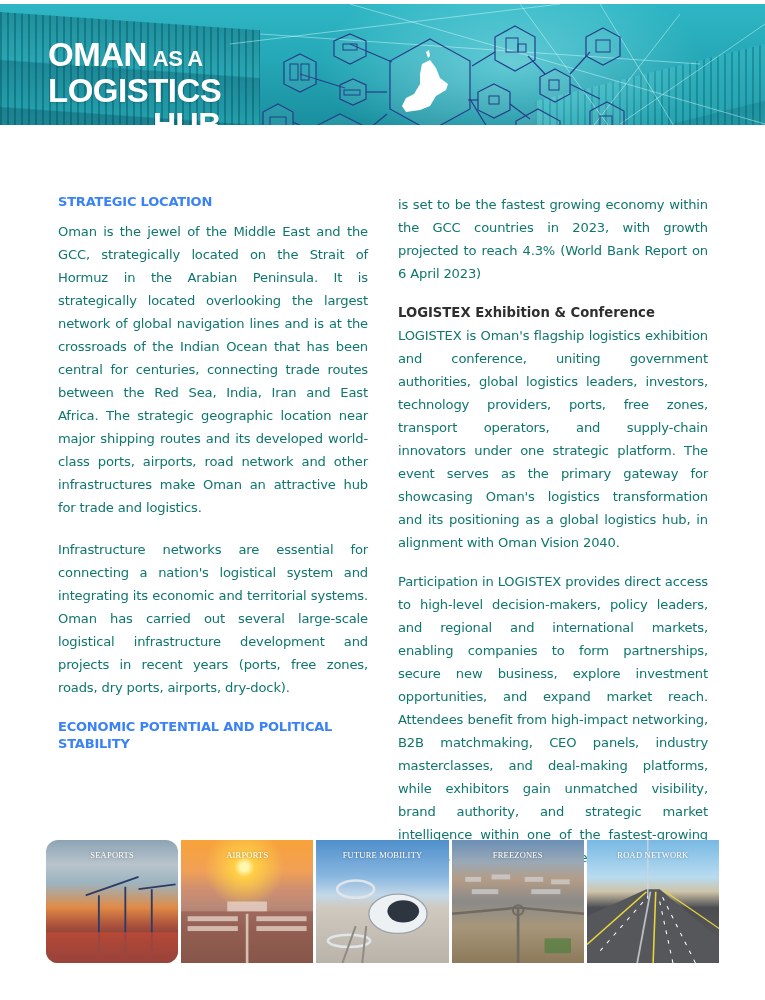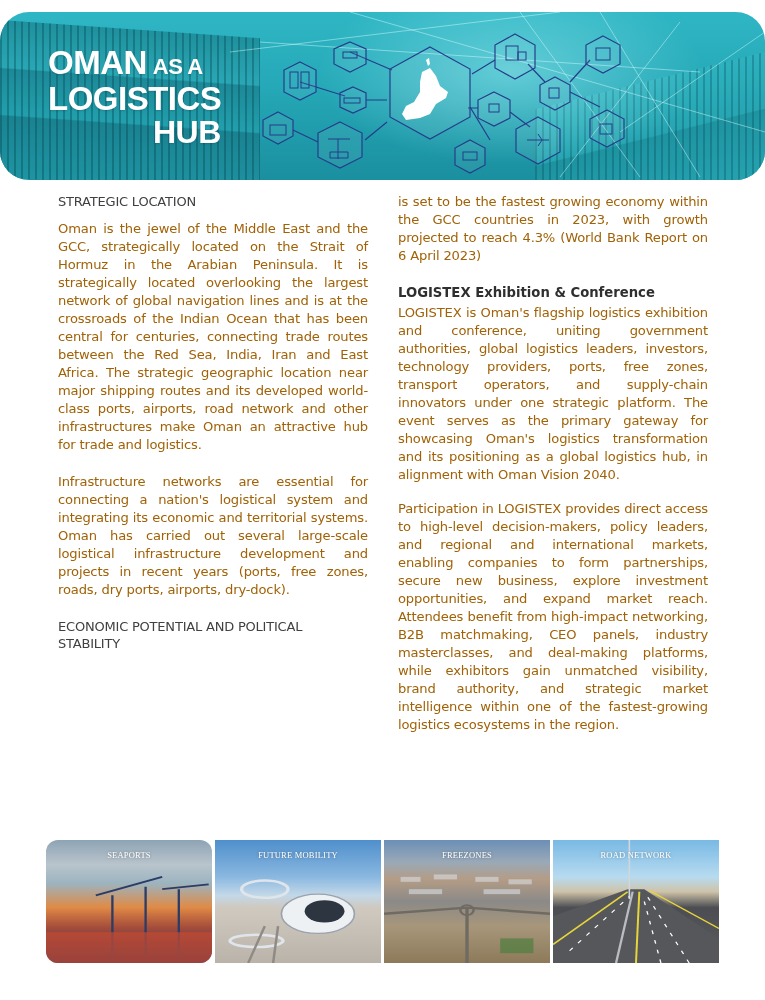--- a/index.html
+++ b/index.html
@@ -1,21 +1,21 @@
 <!DOCTYPE html>
 <html><head>
 <meta charset="utf-8">
 <style>
   html, body { margin:0; padding:0; }
   body { width:765px; height:1000px; background:#ffffff; position:relative; overflow:hidden;
          font-family:"DejaVu Sans", sans-serif; color:#3a3a3a; }
 
   
-  .banner { position:absolute; left:0; top:12px; width:765px; height:168px; overflow:hidden;
-            background: linear-gradient(180deg,#2fb6c4 0%, #25a8b7 45%, #1a8f9f 100%); border-radius: 29px; }
+  .banner { position:absolute; left:0; top:4px; width:765px; height:121px; overflow:hidden;
+            background: linear-gradient(180deg,#2fb6c4 0%, #25a8b7 45%, #1a8f9f 100%); }
   .banner .containers-left { position:absolute; left:0; top:8px; width:260px; height:157px;
             background:
               repeating-linear-gradient(90deg, rgba(0,60,70,.35) 0 2px, rgba(255,255,255,0) 2px 7px),
               linear-gradient(180deg,#1f8f9c 0%,#2aa7b4 30%,#1d8796 31%,#23a0ad 60%,#1b8190 61%,#1f95a3 100%);
             transform:skewY(4deg); transform-origin:left top; opacity:.95; }
   .banner .containers-right { position:absolute; right:0; top:40px; width:230px; height:140px;
             background:
               repeating-linear-gradient(90deg, rgba(0,60,70,.3) 0 2px, rgba(255,255,255,0) 2px 7px),
               linear-gradient(180deg,#2fb3c0 0%,#28a6b3 40%,#1f93a1 41%,#2aa9b6 100%);
             transform:skewY(-14deg); transform-origin:right top; opacity:.9; }
@@ -27,24 +27,24 @@
            font-weight:bold; line-height:1; letter-spacing:-0.5px; text-shadow:0 1px 2px rgba(0,0,0,.15); }
   .title .l1 { position:absolute; left:0; top:0; white-space:nowrap; font-size:33px; }
   .title .l1 .small { font-size:22px; margin-left:6px; }
   .title .l2 { position:absolute; left:0; top:36px; white-space:nowrap; font-size:33px; }
   .title .l3 { position:absolute; left:88px; top:70px; white-space:nowrap; font-size:32px;padding-left:17px; }
 
   
   .col { position:absolute; top:193px; width:310px; }
   .col.left { left:58px; }
   .col.right { left:398px; top:193px; }
-  .h { color:#404040; font-weight:normal; font-size:13px; line-height:17px; margin:0 0 10px 0;
+  .h { color:#3b82f6; font-weight:bold; font-size:13px; line-height:17px; margin:0 0 10px 0;
        font-family:"DejaVu Sans", sans-serif; letter-spacing:-0.2px; }
   .sub { color:#2f2f2f; font-weight:bold; font-size:13.2px; line-height:17px; margin:0 0 3px 0; }
-  .p { font-size:13.1px; line-height:18px; text-align:justify; margin:0; color:#a16207;
+  .p { font-size:13.1px; line-height:23px; text-align:justify; margin:0; color:#0f766e;
        letter-spacing:-0.15px; }
   .gap-l { height:19px; }
   .gap-m { height:16px; }
 
   
   .strip { position:absolute; left:46px; top:840px; width:673px; height:123px; display:flex; gap:3px; }
   .tile { position:relative; flex:1 1 0; height:123px; overflow:hidden; }
   .tile .cap { position:absolute; left:0; right:0; top:10px; text-align:center; color:#ffffff;
                font-family:"Liberation Serif", serif; font-size:8.5px; letter-spacing:0.2px;
                text-shadow:0 0 3px rgba(0,0,0,.35); }
@@ -161,20 +161,34 @@
     <svg viewBox="0 0 100 100" preserveAspectRatio="none">
       <g stroke="#2b3d66" stroke-width="1.4" fill="none">
         <path d="M30 45 L70 30 M40 45 v50 M60 38 v57 M70 40 L98 36 M80 40 v55"></path>
       </g>
       <g fill="#c84a32" opacity=".7">
           <rect x="0" y="75" width="100" height="25"></rect>
         </g>
     </svg>
     <div class="cap">SEAPORTS</div>
   </div>
+  <div class="tile t-air">
+    <svg viewBox="0 0 100 100" preserveAspectRatio="none">
+      <rect x="0" y="58" width="100" height="42" fill="#8d5a4e" opacity=".6"></rect>
+      <g fill="#e9d8cc" opacity=".75">
+        <rect x="5" y="62" width="38" height="4"></rect>
+          <rect x="57" y="62" width="38" height="4"></rect>
+        <rect x="5" y="70" width="38" height="4"></rect>
+          <rect x="57" y="70" width="38" height="4"></rect>
+        <rect x="35" y="50" width="30" height="8"></rect>
+      </g>
+      <rect x="49" y="60" width="2" height="40" fill="#d6c0b0"></rect>
+    </svg>
+    <div class="cap">AIRPORTS</div>
+  </div>
   <div class="tile t-mob">
     <svg viewBox="0 0 100 100" preserveAspectRatio="none">
       <ellipse cx="62" cy="60" rx="22" ry="16" fill="#eef1f4" stroke="#9aa3ad"></ellipse>
       <ellipse cx="66" cy="58" rx="12" ry="9" fill="#2d3540"></ellipse>
       <ellipse cx="30" cy="40" rx="14" ry="7" fill="none" stroke="#dfe5ea" stroke-width="2"></ellipse>
       <ellipse cx="25" cy="82" rx="16" ry="5" fill="none" stroke="#dfe5ea" stroke-width="2"></ellipse>
       <path d="M20 100 L30 70 M35 100 L38 70" stroke="#8f8a84" stroke-width="1.5"></path>
     </svg>
     <div class="cap">FUTURE MOBILITY</div>
   </div>

